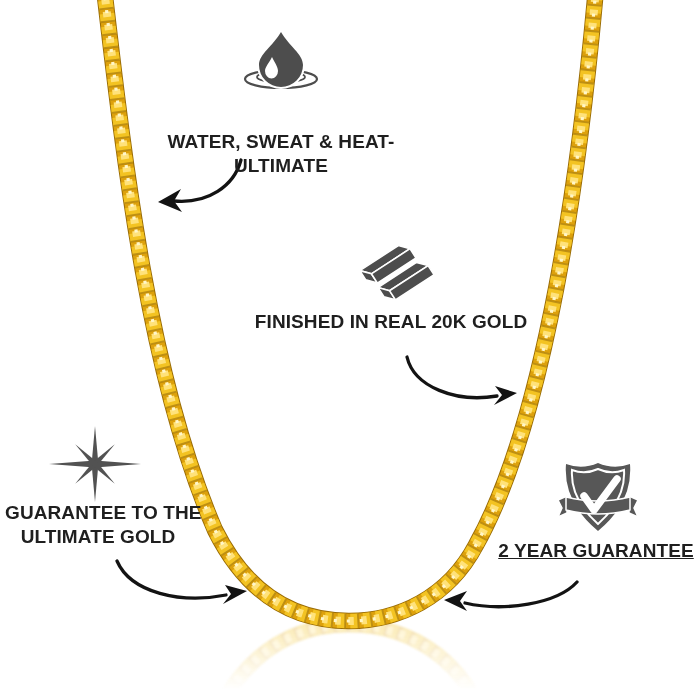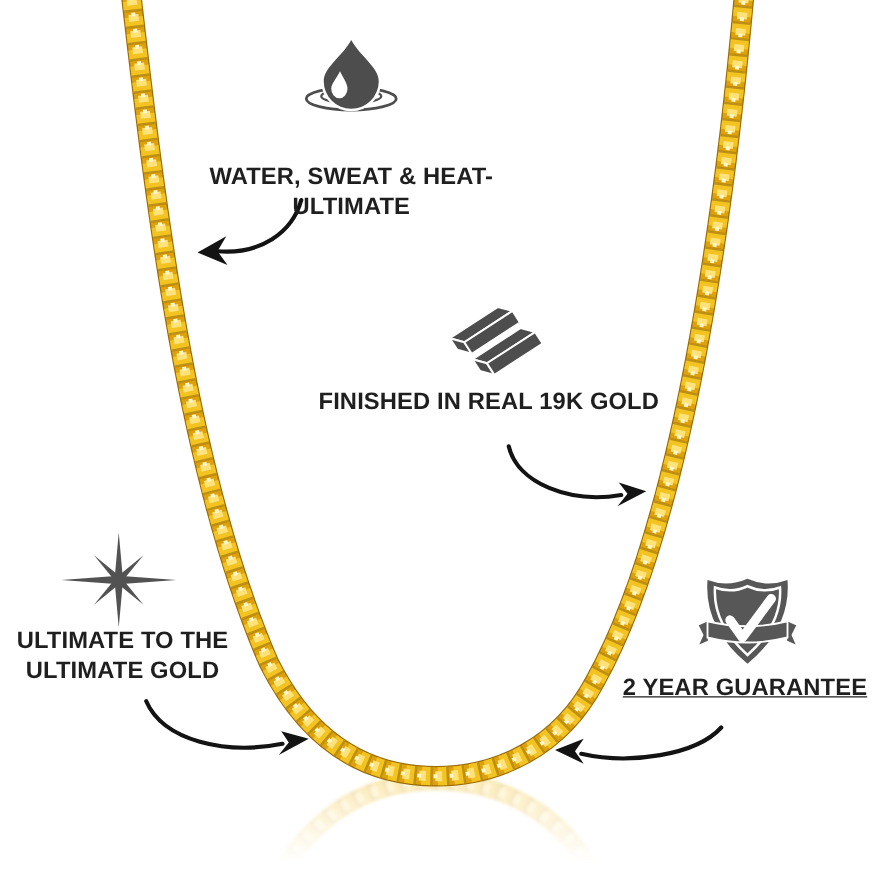--- a/index.html
+++ b/index.html
@@ -118,25 +118,25 @@
       </g>
     </g>
   </svg>
 
   <div class="callout" style="left:131px; top:90px;  width:300px;margin-top:40px;">
     <div>WATER, SWEAT &amp; HEAT-</div>
     <div>ULTIMATE</div>
   </div>
 
   <div class="callout" style="left:241px; top:310px; width:300px;">
-    <div>FINISHED IN REAL 19K GOLD</div>
+    <div>FINISHED IN REAL 20K GOLD</div>
   </div>
 
   <div class="callout" style="left:5px;   top:501px; width:186px;">
-    <div>ULTIMATE TO THE</div>
+    <div>GUARANTEE TO THE</div>
     <div>ULTIMATE GOLD</div>
   </div>
 
   <div class="callout" style="left:496px; top:539px; width:200px;text-decoration:underline;">
     <div>2 YEAR GUARANTEE</div>
   </div>
 
 </div>
 
 </body></html>

